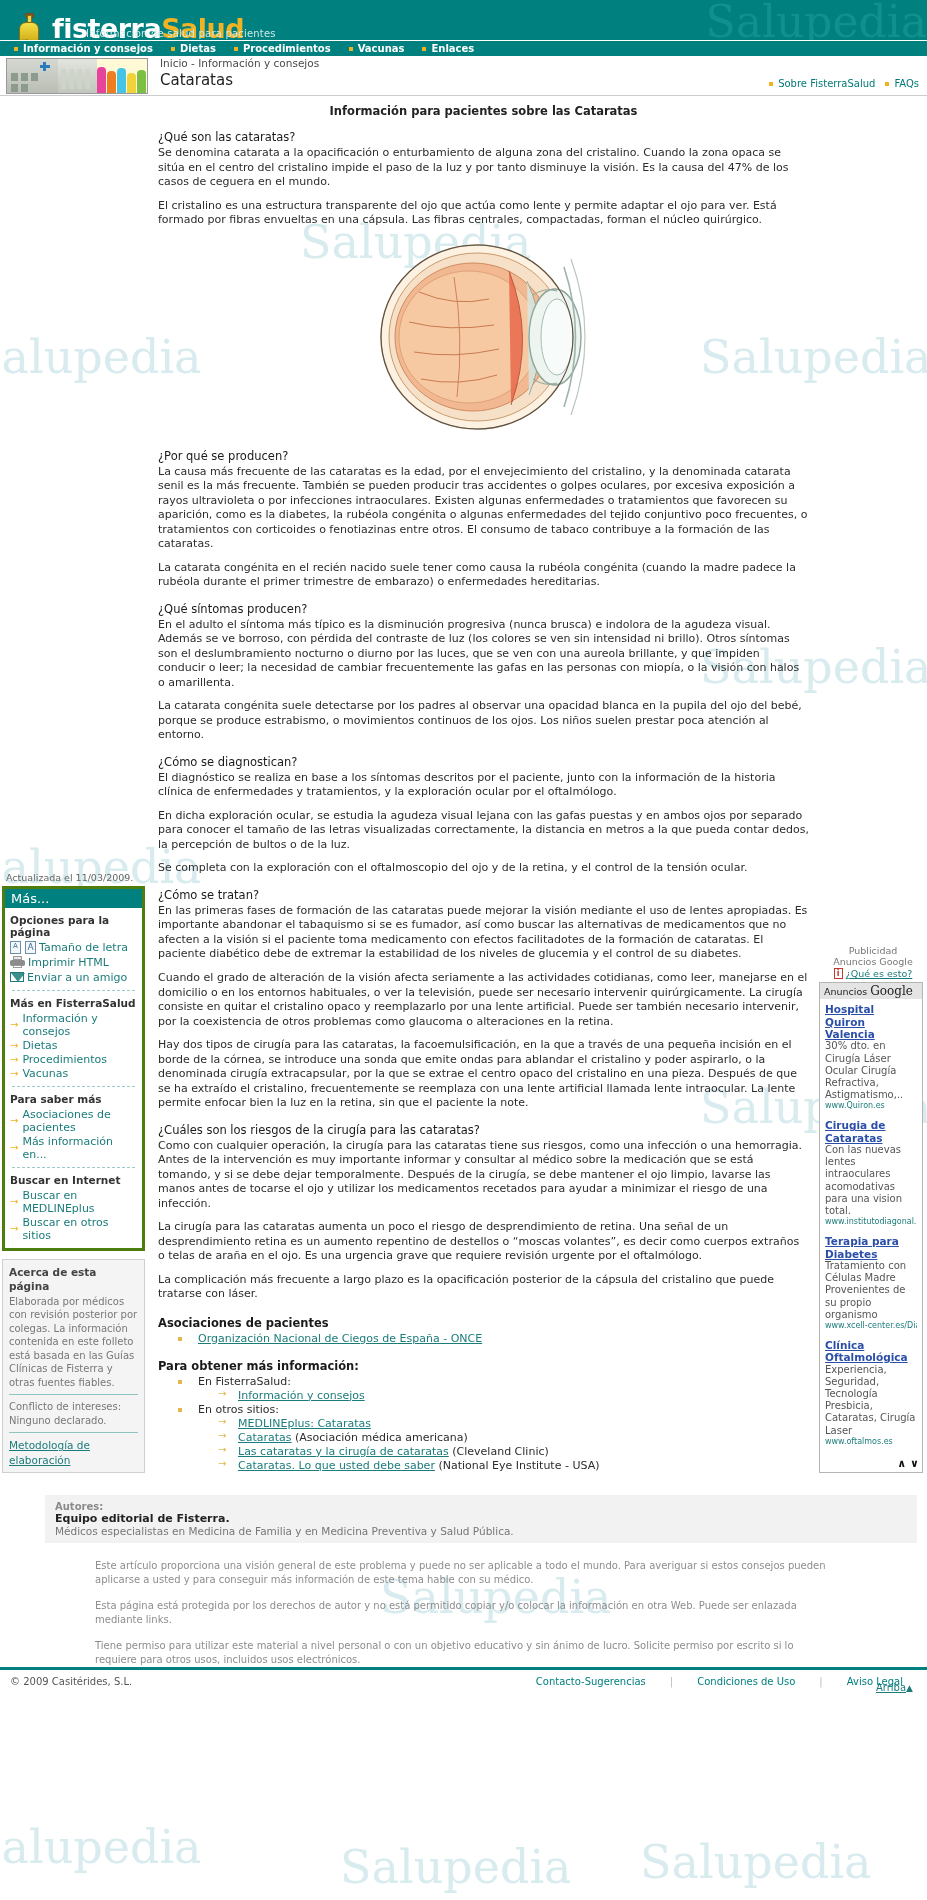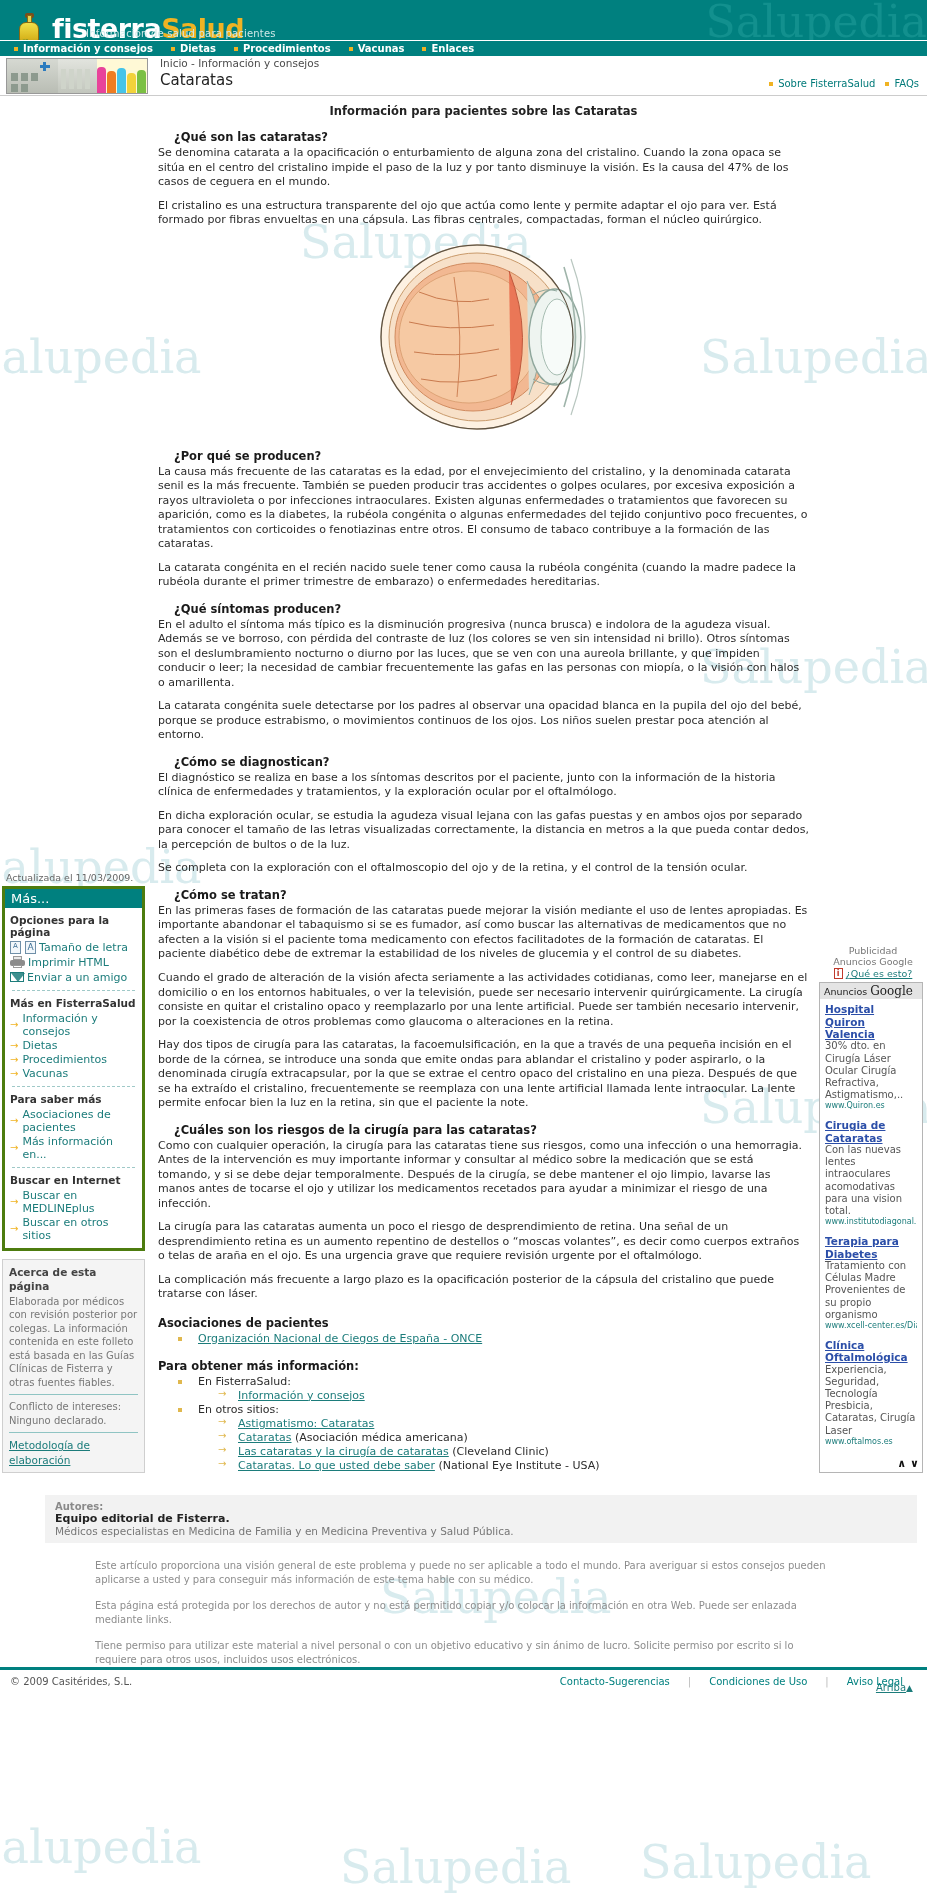--- a/index.html
+++ b/index.html
@@ -91,21 +91,21 @@
   .lnk { color:#1c7c7b; font-size:11px; display:flex; align-items:center; margin:1px 0; cursor:pointer; }
   .arw { color:#f0b323; margin-right:4px; font-size:10px; }
 
   .boxgray { border:1px solid #cfcfcf; background:#f4f4f4; padding:5px 6px; font-size:10px; color:#777; line-height:1.35;}
   .boxgray b { color:#444; font-size:10.5px; display:block; margin-bottom:2px;}
   .gsep { border-top:1px solid #8fc4c3; margin:5px 0; }
   .metodo { color:#1c7c7b; font-size:10.5px; text-decoration:underline; display:block; margin-top:4px;}
 
   
   .art-title { text-align:center; font-weight:bold; font-size:11.5px; color:#222; margin:2px 0 12px 0;}
-  .art h3 { font-size:11.5px; font-weight:bold; color:#1a1a1a; margin:12px 0 2px 16px; }
+  .art h3 { font-size:11.5px; font-weight:normal; color:#1a1a1a; margin:12px 0 2px 0; }
   .art p { font-size:11px; line-height:1.32; color:#2c2c2c; margin:0 0 9px 0; text-align:left;}
   .eyeimg { display:block; margin:6px auto 4px auto; }
 
   .sub-h { font-weight:bold; font-size:11.5px; color:#1a1a1a; margin:14px 0 2px 0;}
   ul.lv1 { list-style:none; margin:0 0 0 14px; padding:0;}
   ul.lv1 > li { position:relative; padding-left:26px; font-size:11px; margin:1px 0; color:#2c2c2c;}
   ul.lv1 > li:before { content:""; position:absolute; left:6px; top:5px; width:4px;height:4px;background:#e0b84e;}
   ul.lv2 { list-style:none; margin:0 0 0 14px; padding:0;}
   ul.lv2 > li { position:relative; padding-left:26px; font-size:11px; margin:1px 0; color:#2c2c2c;}
   ul.lv2 > li:before { content:"\2192"; position:absolute; left:6px; top:-1px; color:#e0b84e; font-size:10px;}
@@ -116,21 +116,21 @@
   .authors .n { color:#222; font-size:11px; font-weight:bold; }
   .authors .d { color:#777; font-size:10.5px; }
   .disclaim { margin:16px 95px 0 95px; color:#8d8d8d; font-size:10px; line-height:1.45;}
   .disclaim p { margin:0 0 11px 0; }
   .arriba { text-align:right; padding:2px 14px 0 0; }
   .arriba a { color:#1c7c7b; font-size:10px; text-decoration:underline;}
 
   .footbar { position:absolute; left:0; bottom:0; width:927px; }
   .footrule { height:3px; background:#00807f; }
   .footrow { height:24px; display:flex; align-items:center; font-size:10px; color:#555; padding:0 10px;}
-  .footrow .right { margin-left:auto; display:flex; align-items:center; gap:4px; }
+  .footrow .right { margin-left:auto; display:flex; align-items:center; gap:10px; }
   .footrow .right a { color:#00807f; text-decoration:none; padding:0 14px; }
   .footrow .right .bar { color:#bbb; }
 
   
   .ad-head { text-align:center; color:#777; font-size:9.5px; }
   .ad-q { display:flex; align-items:center; justify-content:center; margin:1px 0 3px 0; }
   .ibox { width:9px;height:11px;border:1px solid #c0392b;color:#c0392b;font-size:8px;
           display:flex;align-items:center;justify-content:center;font-weight:bold;margin-right:3px;background:#fff;}
   .ad-q a { color:#1c7c7b; font-size:9.5px; text-decoration:underline;}
   .adbox { border:1px solid #b5b5b5; background:#fff; width:104px; }
@@ -384,21 +384,21 @@
       <ul class="lv1">
         <li>
           <span>En FisterraSalud:</span>
           <ul class="lv2">
             <li><a class="t">Información y consejos</a></li>
           </ul>
         </li>
         <li>
           <span>En otros sitios:</span>
           <ul class="lv2">
-            <li><a class="t">Astigmatismo: Cataratas</a><span></span></li>
+            <li><a class="t">MEDLINEplus: Cataratas</a><span></span></li>
             <li><a class="t">Cataratas</a><span> (Asociación médica americana)</span></li>
             <li><a class="t">Las cataratas y la cirugía de cataratas</a><span> (Cleveland Clinic)</span></li>
             <li><a class="t">Cataratas. Lo que usted debe saber</a><span> (National Eye Institute - USA)</span></li>
           </ul>
         </li>
       </ul>
     </div>
 
     <div class="rightcol">
       <div class="ad-head">Publicidad</div>

